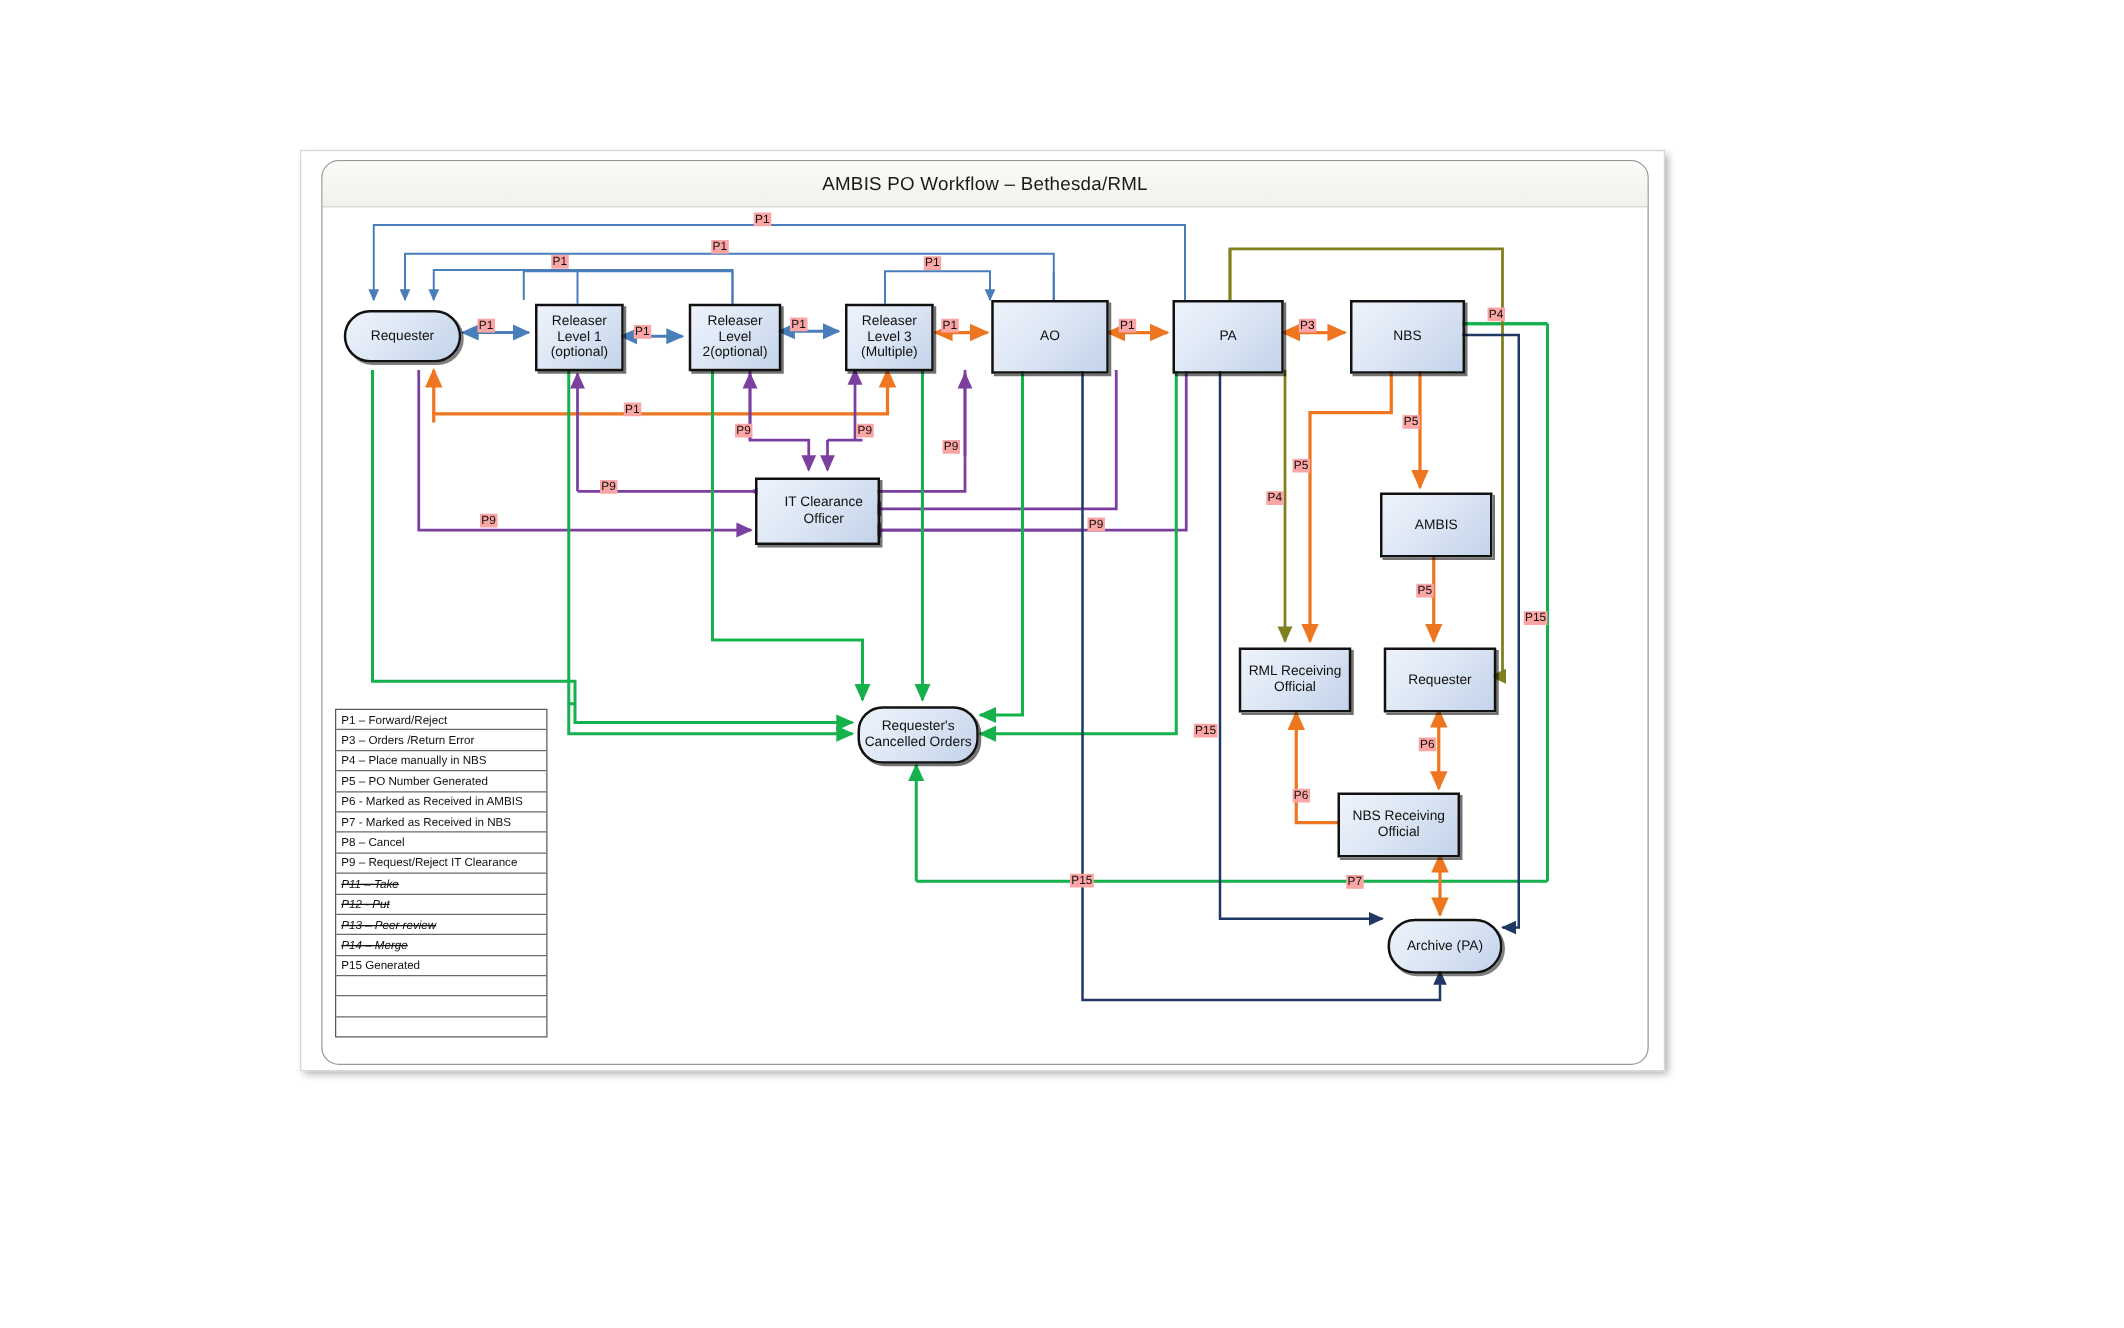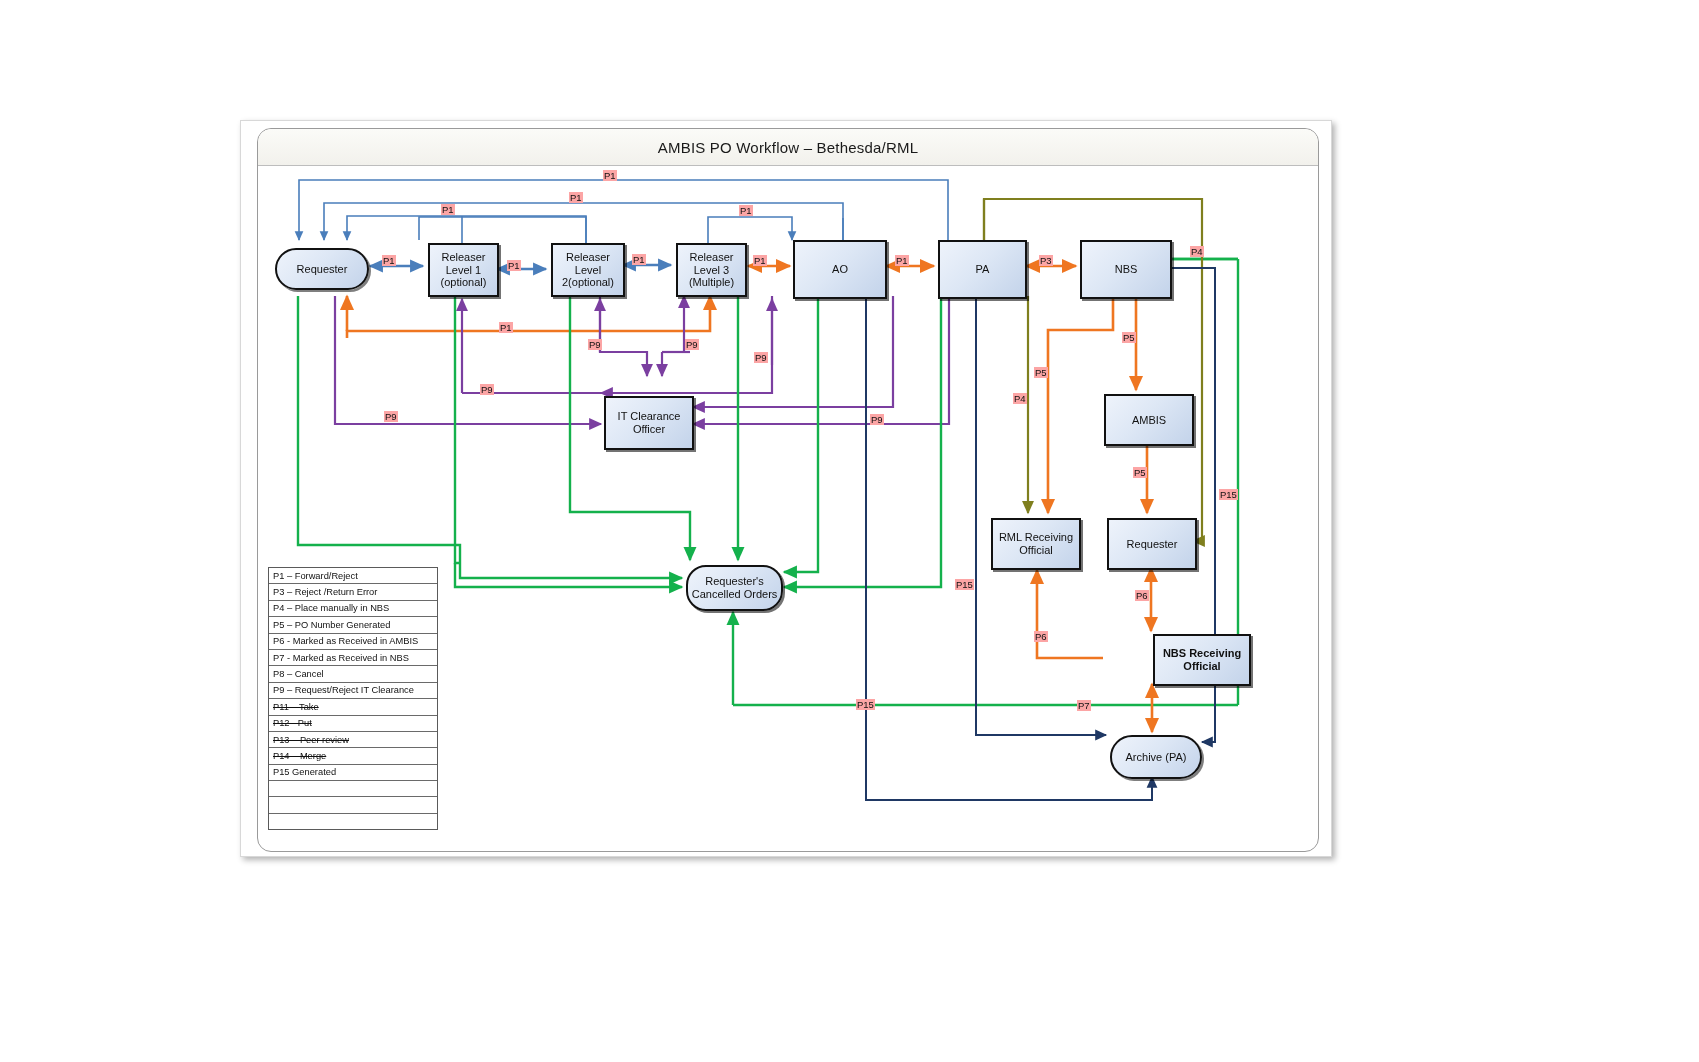--- a/index.html
+++ b/index.html
@@ -44,21 +44,21 @@
   .legend{
     position:absolute;left:268px;top:567px;width:168px;
     border:1px solid #5a5a5a;background:#fff;
   }
   .legend .row{
     height:15.4px;border-bottom:1px solid #6a6a6a;
     font-size:9.3px;color:#111;display:flex;align-items:center;
     padding-left:4px;white-space:nowrap;overflow:hidden;
   }
   .legend .row:last-child{border-bottom:none;}
-  .legend .row.strike{text-decoration:line-through;}
+  .legend .row.strike{font-style:italic;text-decoration:line-through;}
   .legend .row.empty{}
 
   
   .elabel{
     position:absolute;font-size:9.5px;color:#111;background:#fca5a5;
     padding:0 1px;line-height:11px;white-space:nowrap;
   }
 </style>
 </head>
 <body>
@@ -256,37 +256,37 @@
   </div>
 
   <div class="node" style="left:938px;top:240px;width:85px;height:55px;">
     <span>PA</span>
   </div>
 
   <div class="node" style="left:1080px;top:240px;width:88px;height:55px;text-align:center;">
     <span>NBS</span>
   </div>
 
-  <div class="node" style="left:604px;top:396px;width:86px;height:50px;">
+  <div class="node" style="left:604px;top:382px;width:86px;height:50px;padding-left:10px;">
     <span>IT Clearance<br>Officer</span>
   </div>
 
   <div class="node" style="left:1104px;top:394px;width:86px;height:48px;">
     <span>AMBIS</span>
   </div>
 
   <div class="node" style="left:991px;top:518px;width:86px;height:48px;">
     <span>RML Receiving<br>Official</span>
   </div>
 
   <div class="node" style="left:1107px;top:518px;width:86px;height:48px;">
     <span>Requester</span>
   </div>
 
-  <div class="node" style="left:1153px;top:634px;width:94px;height:48px;font-weight:bold;">
+  <div class="node" style="left:1070px;top:634px;width:94px;height:48px;">
     <span>NBS Receiving<br>Official</span>
   </div>
 
   <div class="node pill" style="left:686px;top:565px;width:93px;height:42px;">
     <span>Requester's<br>Cancelled Orders</span>
   </div>
 
   <div class="node round" style="left:1110px;top:735px;width:88px;height:40px;">
     <span>Archive (PA)</span>
   </div>
@@ -317,21 +317,21 @@
       <div class="elabel" style="left: 1219px; top: 489px;">P15</div>
       <div class="elabel" style="left: 1135px; top: 590px;">P6</div>
       <div class="elabel" style="left: 955px; top: 579px;">P15</div>
       <div class="elabel" style="left: 1034px; top: 631px;">P6</div>
       <div class="elabel" style="left: 856px; top: 699px;">P15</div>
       <div class="elabel" style="left: 1077px; top: 700px;">P7</div>
     </div>
 
   <div class="legend">
     <div class="row">P1 – Forward/Reject</div>
-    <div class="row">P3 – Reject /Return Error</div>
+    <div class="row">P3 – Orders /Return Error</div>
     <div class="row">P4 – Place manually in NBS</div>
     <div class="row">P5 – PO Number Generated</div>
     <div class="row">P6 - Marked as Received in AMBIS</div>
     <div class="row">P7 -  Marked as Received in NBS</div>
     <div class="row">P8 – Cancel</div>
     <div class="row">P9 – Request/Reject IT Clearance</div>
     <div class="row strike">P11 – Take</div>
     <div class="row strike">P12 - Put</div>
     <div class="row strike">P13 – Peer review</div>
     <div class="row strike">P14 – Merge</div>

